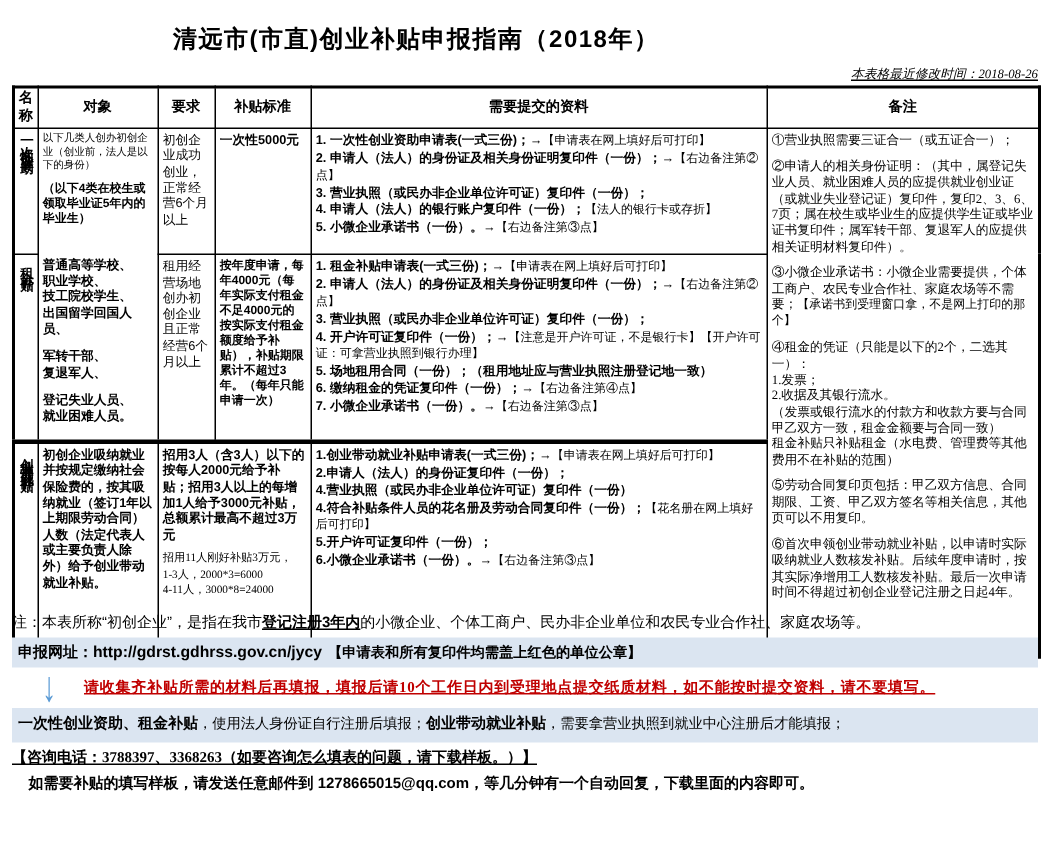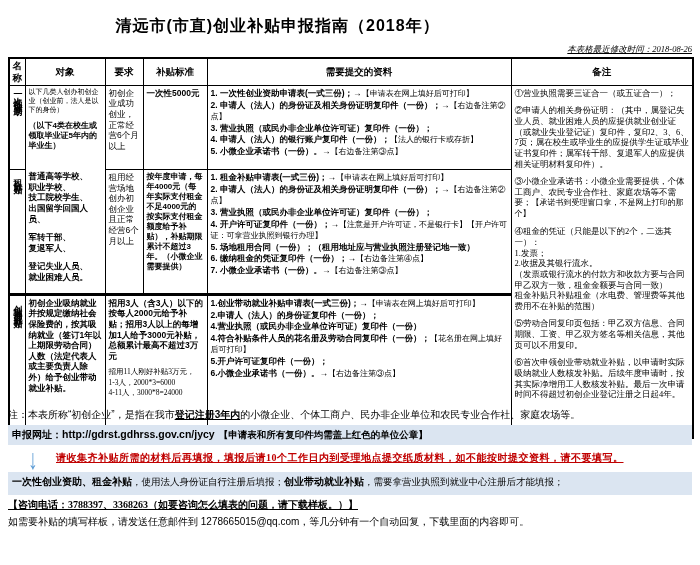--- a/index.html
+++ b/index.html
@@ -48,21 +48,21 @@
   .url{font-weight:bold;font-size:10.5px;}
   .sp{margin-left:4px;font-size:9.5px;}
   .warn-line{position:relative;height:24px;margin:1px 0;}
   .arrow{position:absolute;left:20px;top:-4px;color:#5b9bd5;font-size:19px;transform:scaleY(1.5);transform-origin:top;}
   .warn{display:inline-block;margin-left:48px;margin-top:4px;color:#c00000;font-weight:bold;font-family:"Liberation Serif",serif;font-size:10px;text-decoration:underline;letter-spacing:0.5px;}
   .band2{background:#dbe5f1;padding:3px 4px;margin-bottom:3px;}
   .register-line{font-size:10px;margin-bottom:3px;}
   .register-line .kai-n{font-size:9.5px;}
   .notice-line{font-size:9.5px;}
   .phone-line{font-family:"Liberation Serif",serif;font-weight:bold;font-size:10px;text-decoration:underline;margin:2px 0 3px 0;}
-  .email-line{font-weight:normal;font-size:10px;}
+  .email-line{font-weight:bold;font-size:10px;margin-left:11px;}
 </style>
 </head>
 <body>
 
 <div class="page">
 
   <div class="title">清远市(市直)创业补贴申报指南（2018年）</div>
   <div class="modified">本表格最近修改时间：2018-08-26</div>
 
   <table class="main">
@@ -119,21 +119,21 @@
 2.收据及其银行流水。
 （发票或银行流水的付款方和收款方要与合同甲乙双方一致，租金金额要与合同一致）
 租金补贴只补贴租金（水电费、管理费等其他费用不在补贴的范围）</span></div>
             <div class="li"><span>⑤劳动合同复印页包括：甲乙双方信息、合同期限、工资、甲乙双方签名等相关信息，其他页可以不用复印。</span></div>
             <div class="li"><span>⑥首次申领创业带动就业补贴，以申请时实际吸纳就业人数核发补贴。后续年度申请时，按其实际净增用工人数核发补贴。最后一次申请时间不得超过初创企业登记注册之日起4年。</span></div>
           </td>
       </tr>
       <tr class="r2">
         <td class="name-cell"><span class="vert">租金补贴</span></td>
         <td class="req-cell">租用经营场地创办初创企业且正常经营6个月以上</td>
-        <td class="std-cell" style="font-size:8px;">按年度申请，每年4000元（每年实际支付租金不足4000元的按实际支付租金额度给予补贴），补贴期限累计不超过3年。（小微企业需要提供）</td>
+        <td class="std-cell" style="font-size:8px;">按年度申请，每年4000元（每年实际支付租金不足4000元的按实际支付租金额度给予补贴），补贴期限累计不超过3年。（每年只能申请一次）</td>
         <td class="mat-cell">
             <div class="li"><span>1. 租金补贴申请表(一式三份)；→</span><span class="kai">【申请表在网上填好后可打印】</span></div>
             <div class="li"><span>2. 申请人（法人）的身份证及相关身份证明复印件（一份）；→</span><span class="kai">【右边备注第②点】</span></div>
             <div class="li"><span>3. 营业执照（或民办非企业单位许可证）复印件（一份）；</span></div>
             <div class="li"><span>4. 开户许可证复印件（一份）；→</span><span class="kai">【注意是开户许可证，不是银行卡】</span><span class="kai">【开户许可证：可拿营业执照到银行办理】</span></div>
             <div class="li"><span>5. 场地租用合同（一份）；（租用地址应与营业执照注册登记地一致）</span></div>
             <div class="li"><span>6. 缴纳租金的凭证复印件（一份）；→</span><span class="kai">【右边备注第④点】</span></div>
             <div class="li"><span>7. 小微企业承诺书（一份）。→</span><span class="kai">【右边备注第③点】</span></div>
           </td>
       </tr>

